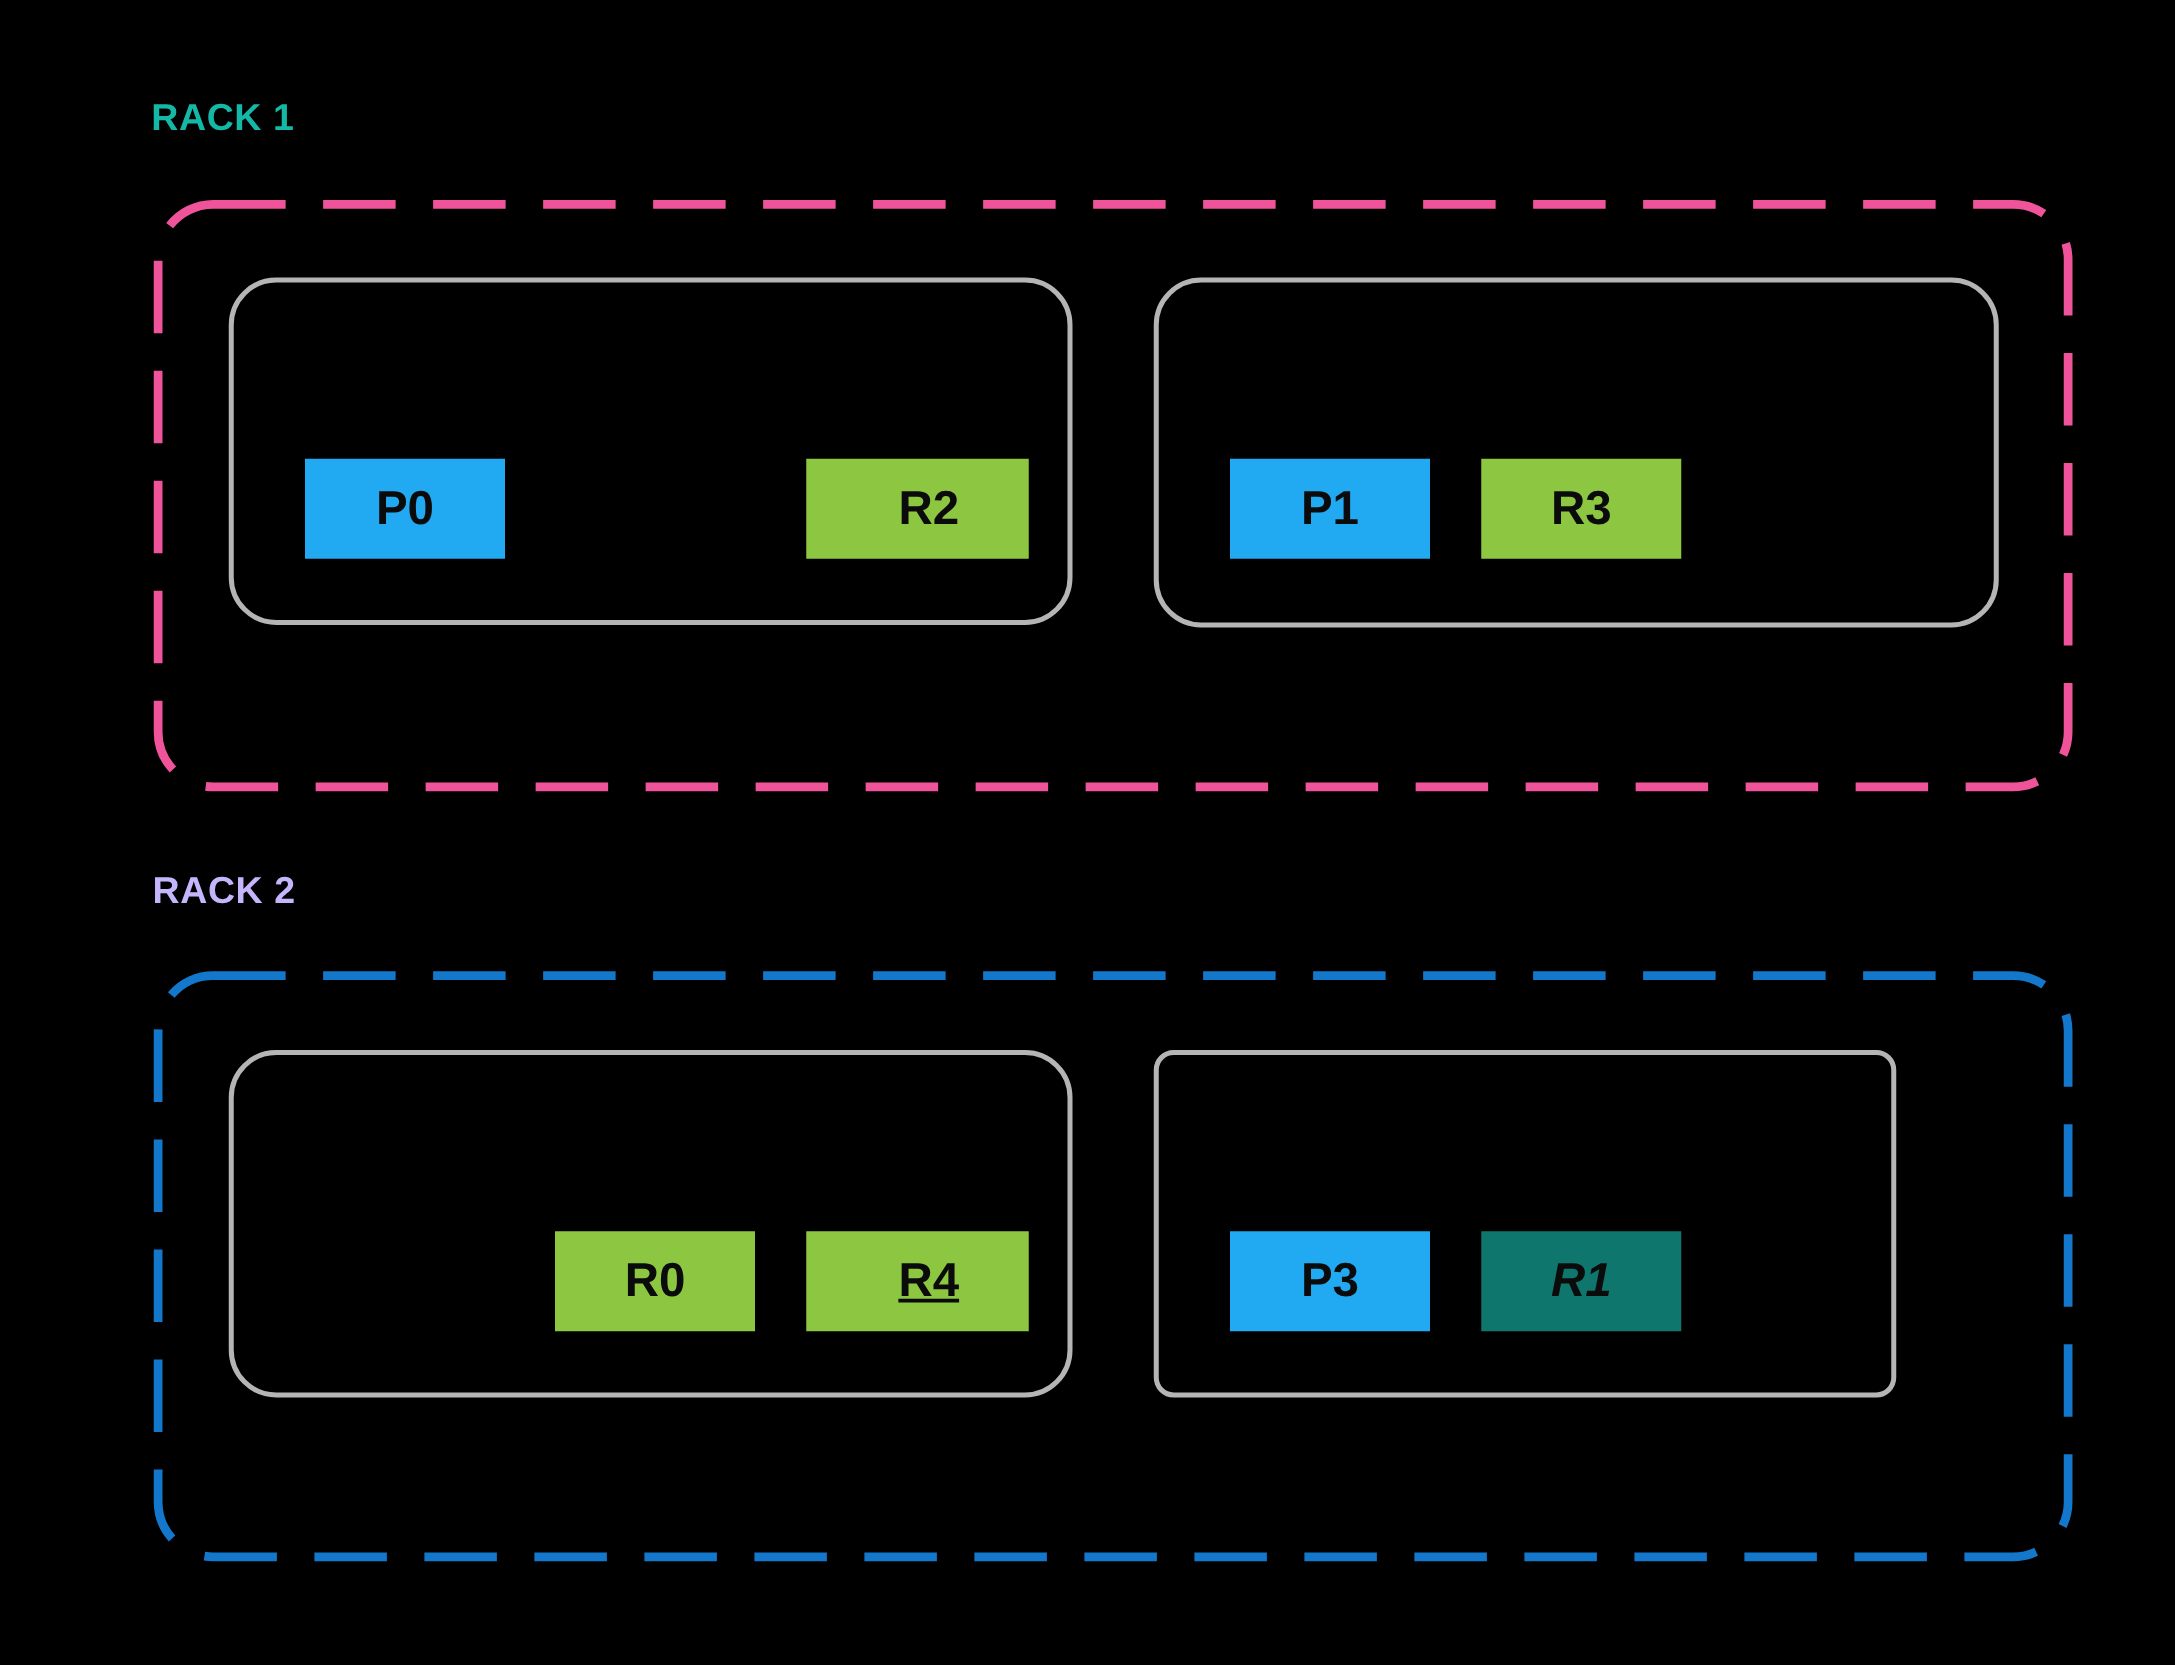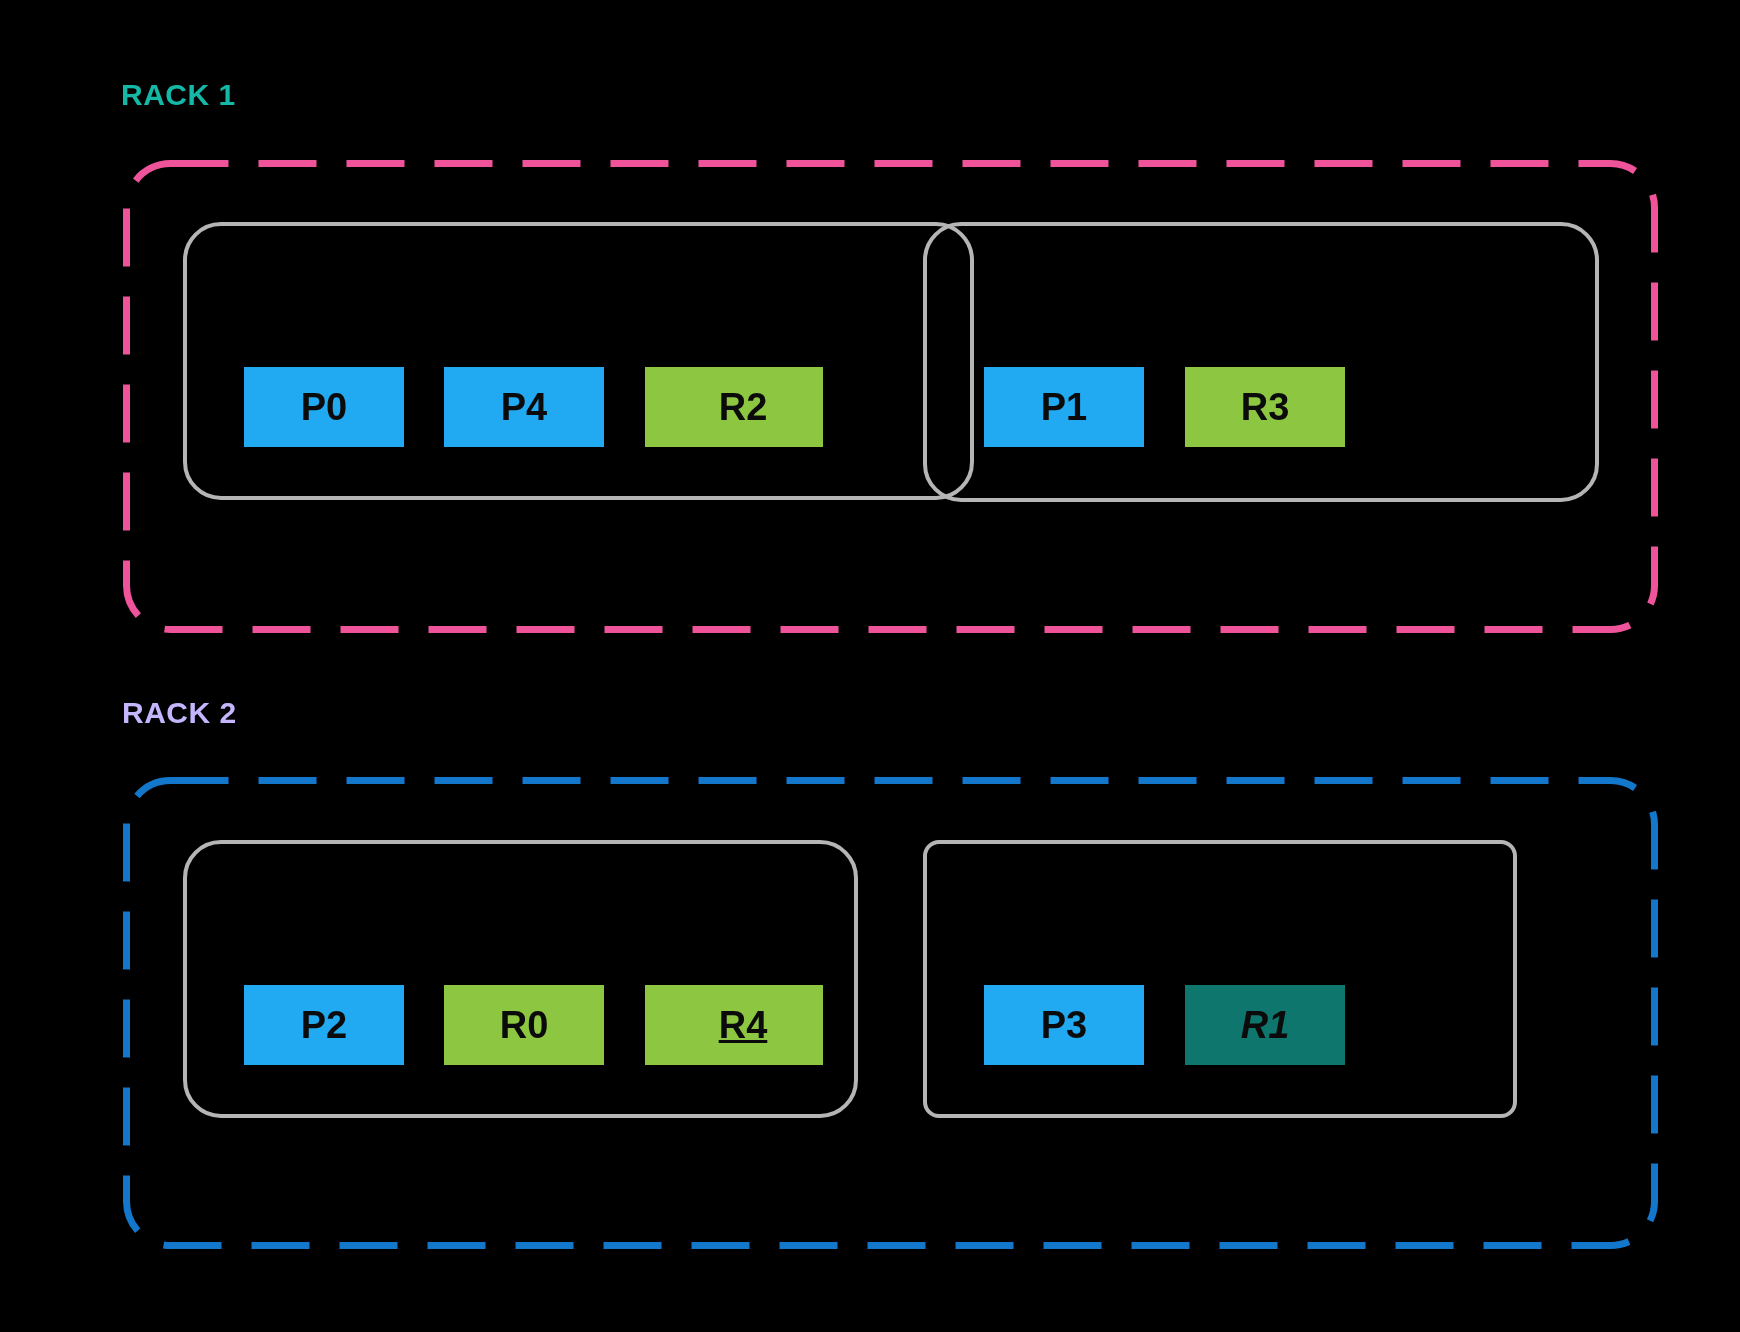--- a/index.html
+++ b/index.html
@@ -55,39 +55,37 @@
 <body>
 
 <div class="canvas">
 
   <div class="rack-label" style="left: 121px; top: 80px; color: #14b8a6;">RACK 1</div>
 
   <svg class="rack-outline" style="left:119px; top:156px;" width="1543" height="481">
     <rect x="7.5" y="7.5" width="1528" height="466" rx="44" stroke="#EF549B"></rect>
   </svg>
 
-  <div class="host-box hostA" style="left:183px; top:222px; width:791px; height:278px;">
+  <div class="host-box hostA" style="left:183px; top:222px; width:675px; height:278px;">
     <div class="node slot-0" style="background-color: rgb(33, 169, 241);">P0</div>
-    <div class="node slot-1" style="background-color: rgb(33, 169, 241);">P4</div>
     <div class="node slot-2" style="background-color: rgb(141, 199, 66);">R2</div>
   </div>
 
   <div class="host-box hostB" style="left:923px; top:222px; width:676px; height:280px;">
     <div class="node slot-0" style="background-color: rgb(33, 169, 241);">P1</div>
     <div class="node slot-1" style="background-color: rgb(141, 199, 66);">R3</div>
   </div>
 
   <div class="rack-label" style="left: 122px; top: 698px; color: #c4b5fd;">RACK 2</div>
 
   <svg class="rack-outline" style="left:119px; top:773px;" width="1543" height="481">
     <rect x="7.5" y="7.5" width="1528" height="465" rx="44" stroke="#1377CB"></rect>
   </svg>
 
   <div class="host-box hostA" style="left:183px; top:840px; width:675px; height:278px;">
-    <div class="node slot-0" style="background-color: rgb(33, 169, 241);">P2</div>
     <div class="node slot-1" style="background-color: rgb(141, 199, 66);">R0</div>
     <div class="node slot-2" style="background-color: rgb(141, 199, 66); text-decoration: underline;">R4</div>
   </div>
 
   <div class="host-box hostB" style="left:923px; top:840px; width:594px; height:278px;border-radius:16px;">
     <div class="node slot-0" style="background-color: rgb(33, 169, 241);">P3</div>
     <div class="node slot-1" style="background-color: #0f766e; font-style: italic;">R1</div>
   </div>
 
 </div>

